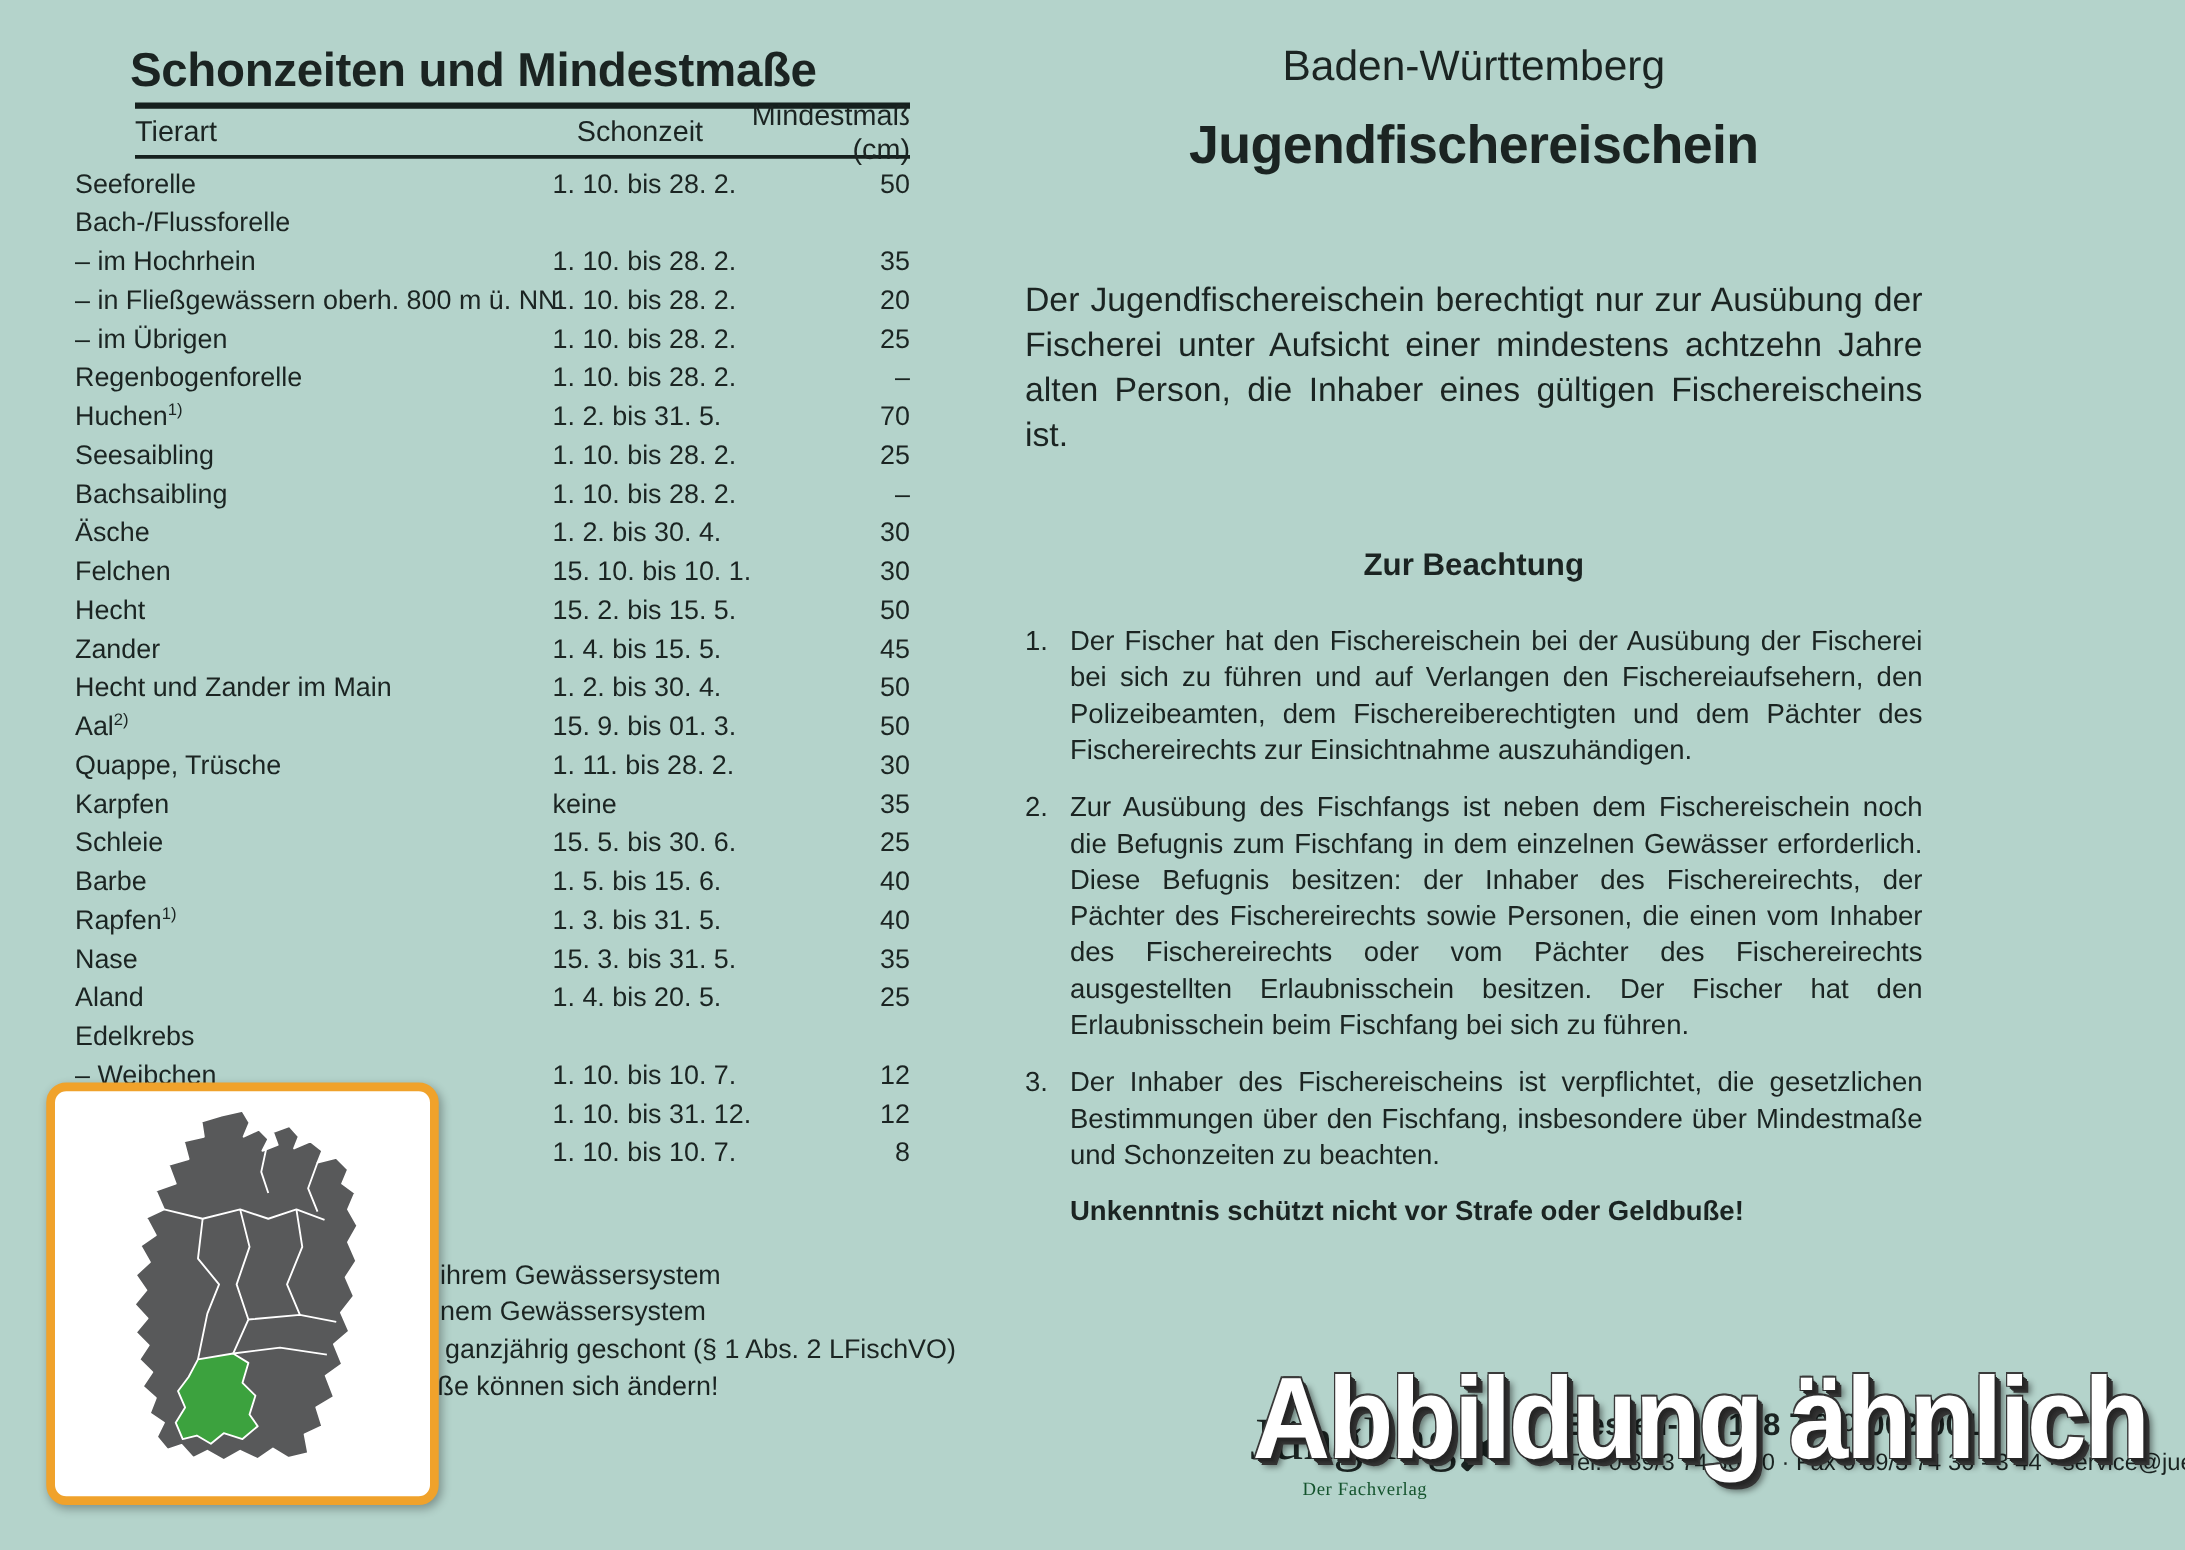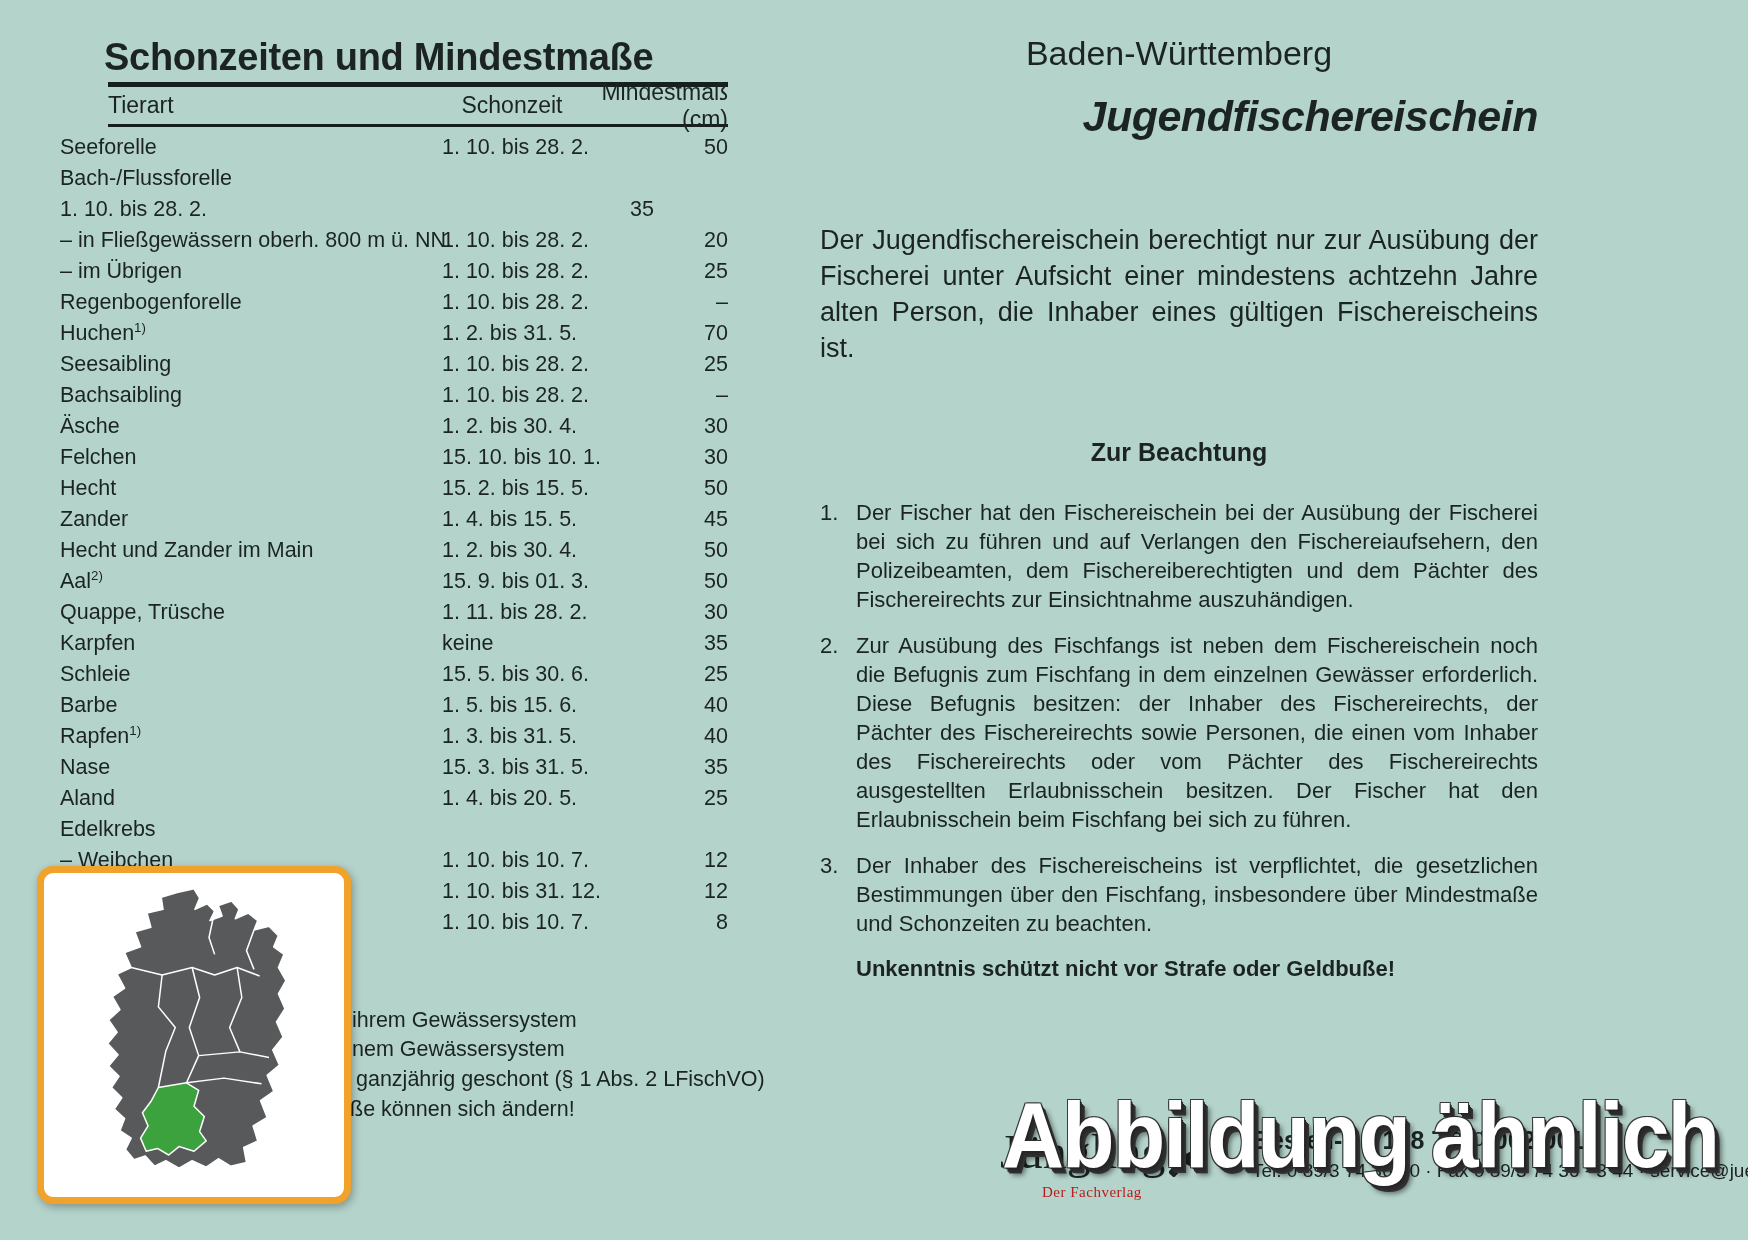--- a/index.html
+++ b/index.html
@@ -36,32 +36,32 @@
   .map-box{
     left:37px;top:866px;width:300px;height:324px;
     background:#ffffff;border:7px solid #f0a22b;border-radius:16px;
     box-shadow:2px 3px 8px rgba(0,0,0,0.3);
     z-index:5;display:flex;align-items:center;justify-content:center;
   }
 
   
   .right-col{left:820px;width:718px;}
   .region-title{top:34px;text-align:center;font-size:34px;}
-  .main-title{top:92px;text-align:right;font-size:43px;font-weight:bold;letter-spacing:-0.5px;font-style:italic;}
+  .main-title{top:92px;text-align:center;font-size:43px;font-weight:bold;letter-spacing:-0.5px;}
   .intro{top:222px;font-size:27px;line-height:36px;text-align:justify;}
   .section-title{top:438px;text-align:center;font-size:25px;font-weight:bold;}
   .list{top:498px;}
   .li{position:relative;padding-left:36px;font-size:22px;line-height:29px;text-align:justify;margin-bottom:17px;}
   .li .num{position:absolute;left:0;top:0;}
   .li .bold-line{font-weight:bold;text-align:left;margin-top:16px;}
 
   
   .logo{left:1000px;top:1124px;font-family:"Liberation Serif", serif;font-size:48px;display:flex;align-items:center;}
   .logo .mark{margin-left:4px;margin-top:14px;}
-  .tagline{left:1042px;top:1184px;font-size:15px;color:#b91c1c;font-family:"Liberation Serif", serif;letter-spacing:0.5px;}
+  .tagline{left:1042px;top:1184px;font-size:15px;color:#14532d;font-family:"Liberation Serif", serif;letter-spacing:0.5px;}
   .order-no{left:1252px;top:1126px;font-size:25px;font-weight:bold;white-space:nowrap;}
   .contact{left:1252px;top:1160px;font-size:19px;white-space:nowrap;}
   .year{left:1440px;top:1128px;font-size:20px;}
 
   .watermark{
     left:1002px;top:1082px;z-index:10;
     font-size:86px;font-weight:bold;letter-spacing:-2px;white-space:nowrap;
     color:#ffffff;transform:scaleY(1.08);transform-origin:top left;
     text-shadow:
       1px 1px 0 #262626, 2px 2px 0 #262626, 3px 3px 0 #2b2b2b,
@@ -88,20 +88,21 @@
         <span class="c-min">50</span>
       </div>
 
       <div class="trow">
         <span class="c-name"><span>Bach-/Flussforelle</span><sup></sup></span>
         <span class="c-season"></span>
         <span class="c-min"></span>
       </div>
 
       <div class="trow">
+        <span class="c-name"><span>–  im Hochrhein</span><sup></sup></span>
         <span class="c-season">1. 10. bis 28. 2.</span>
         <span class="c-min">35</span>
       </div>
 
       <div class="trow">
         <span class="c-name"><span>–  in Fließgewässern oberh. 800 m ü. NN.</span><sup></sup></span>
         <span class="c-season">1. 10. bis 28. 2.</span>
         <span class="c-min">20</span>
       </div>
 

